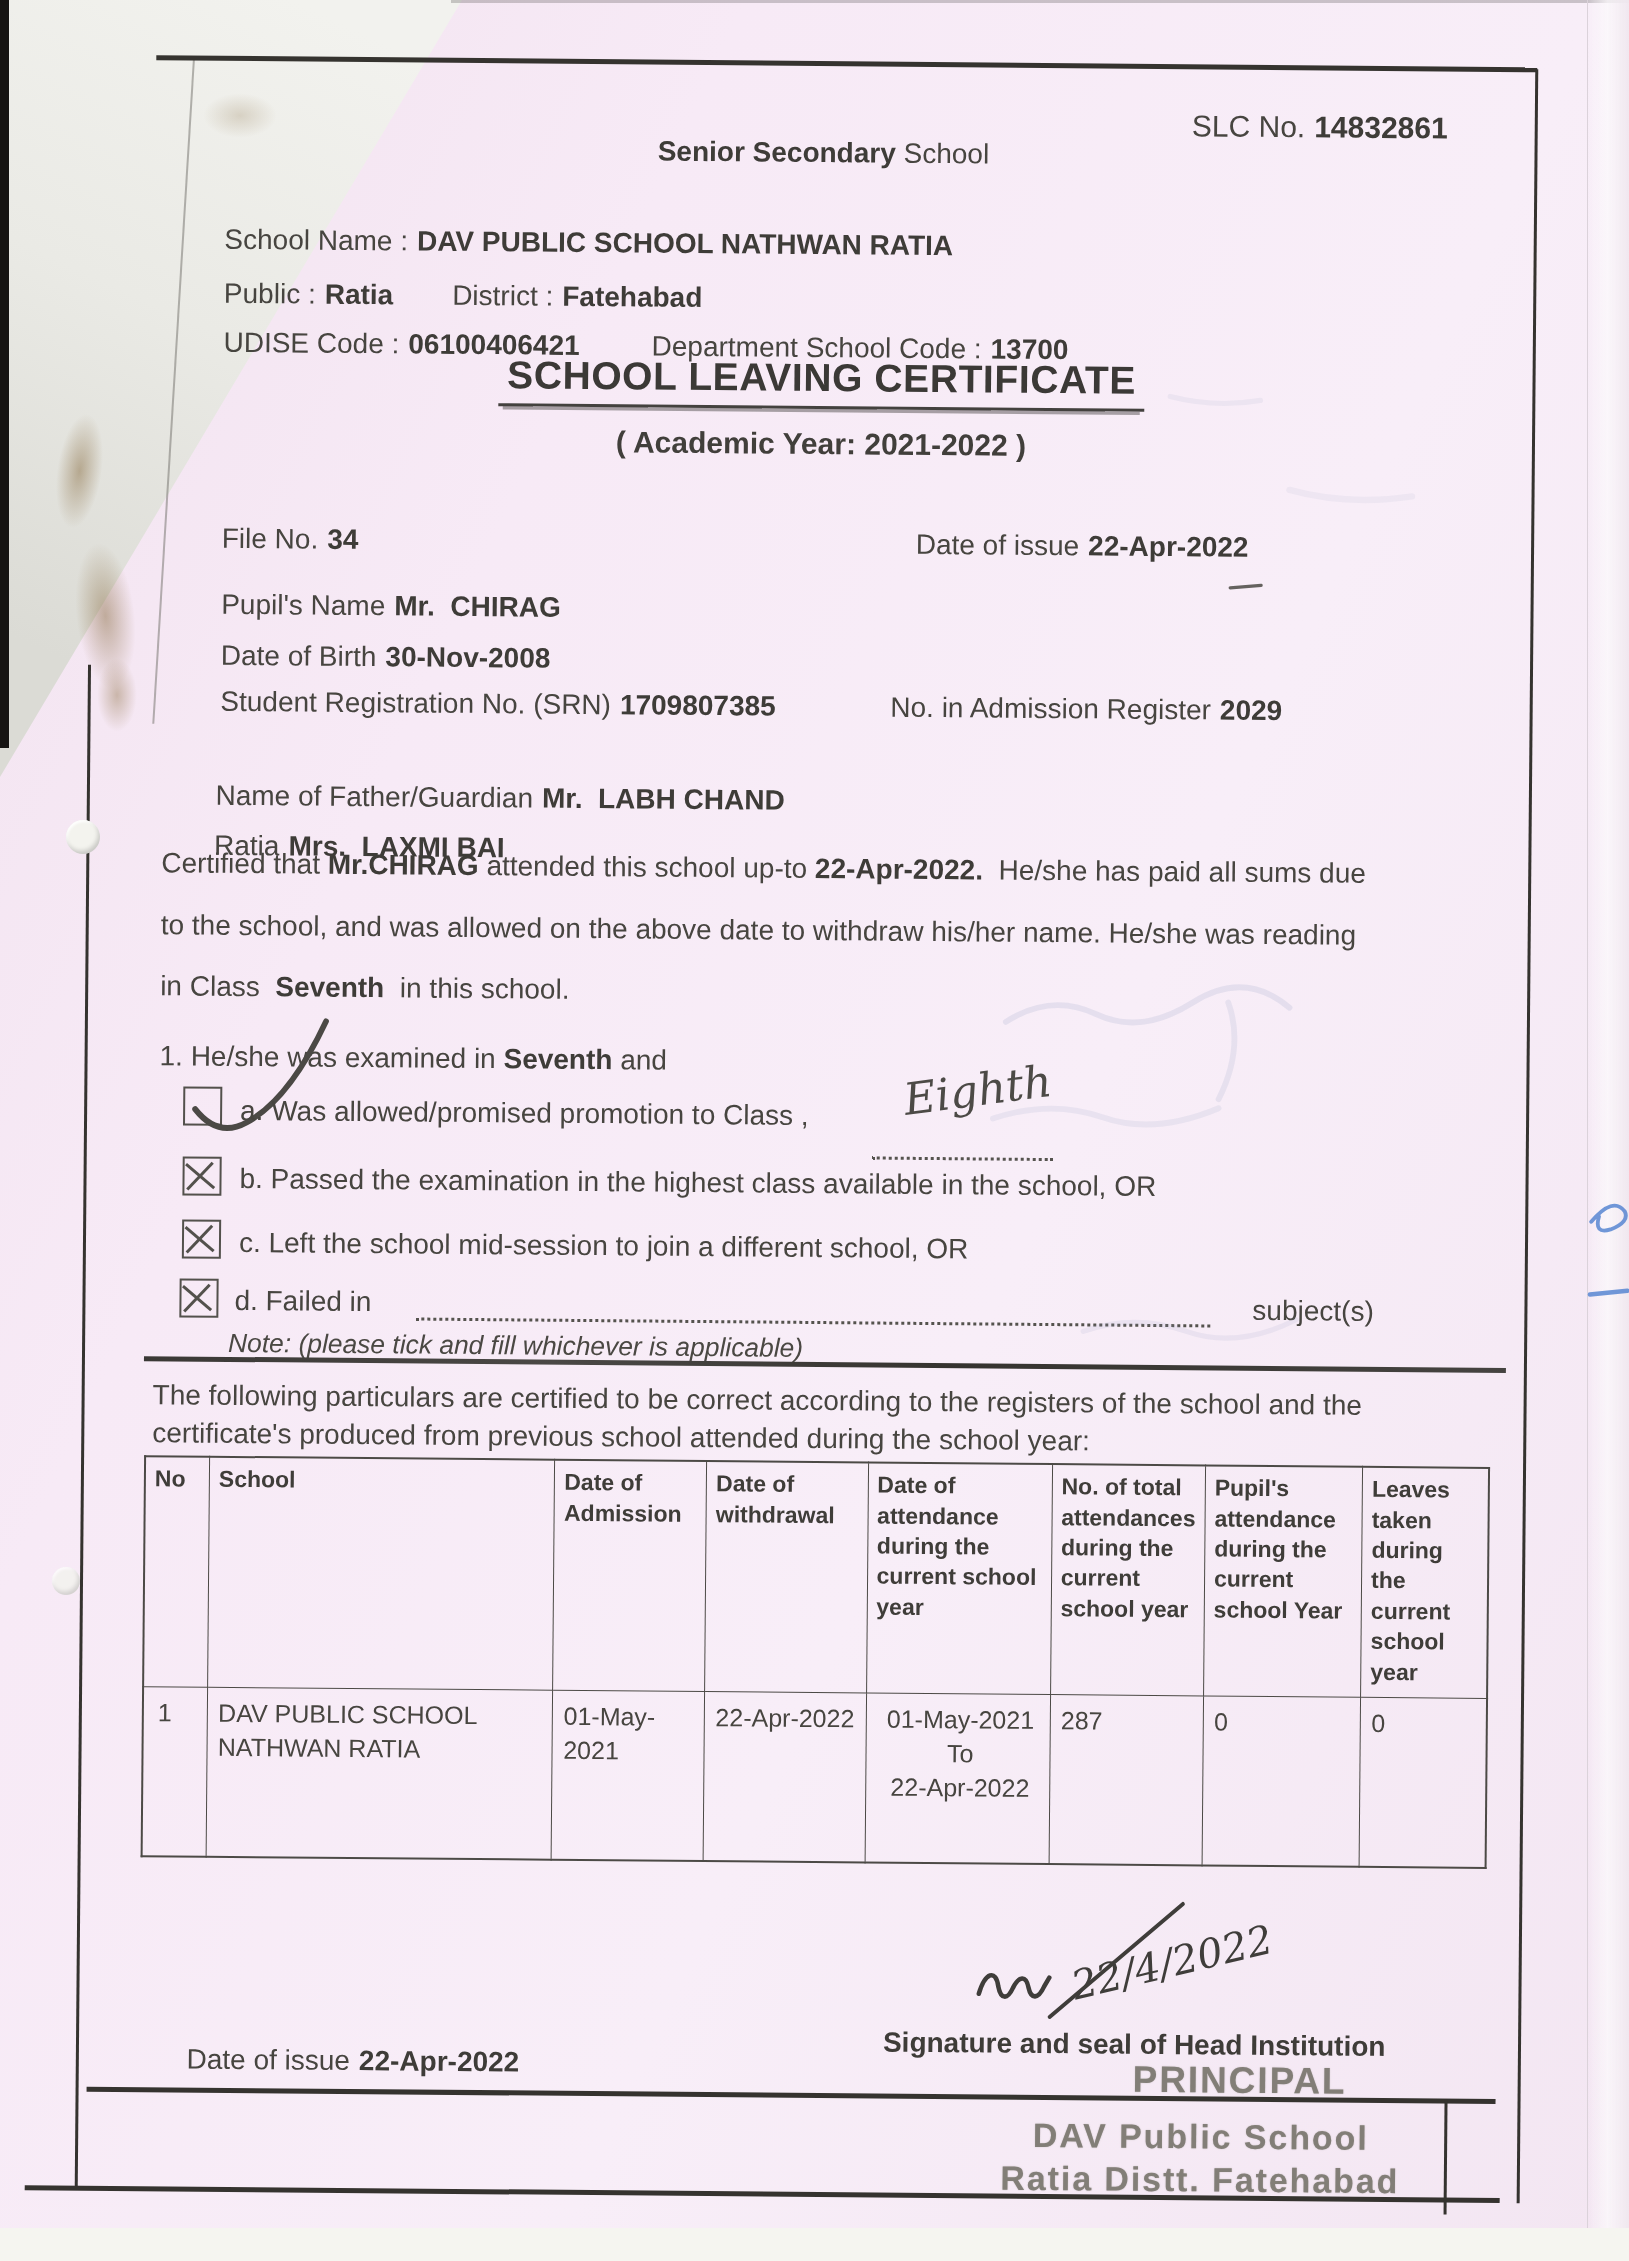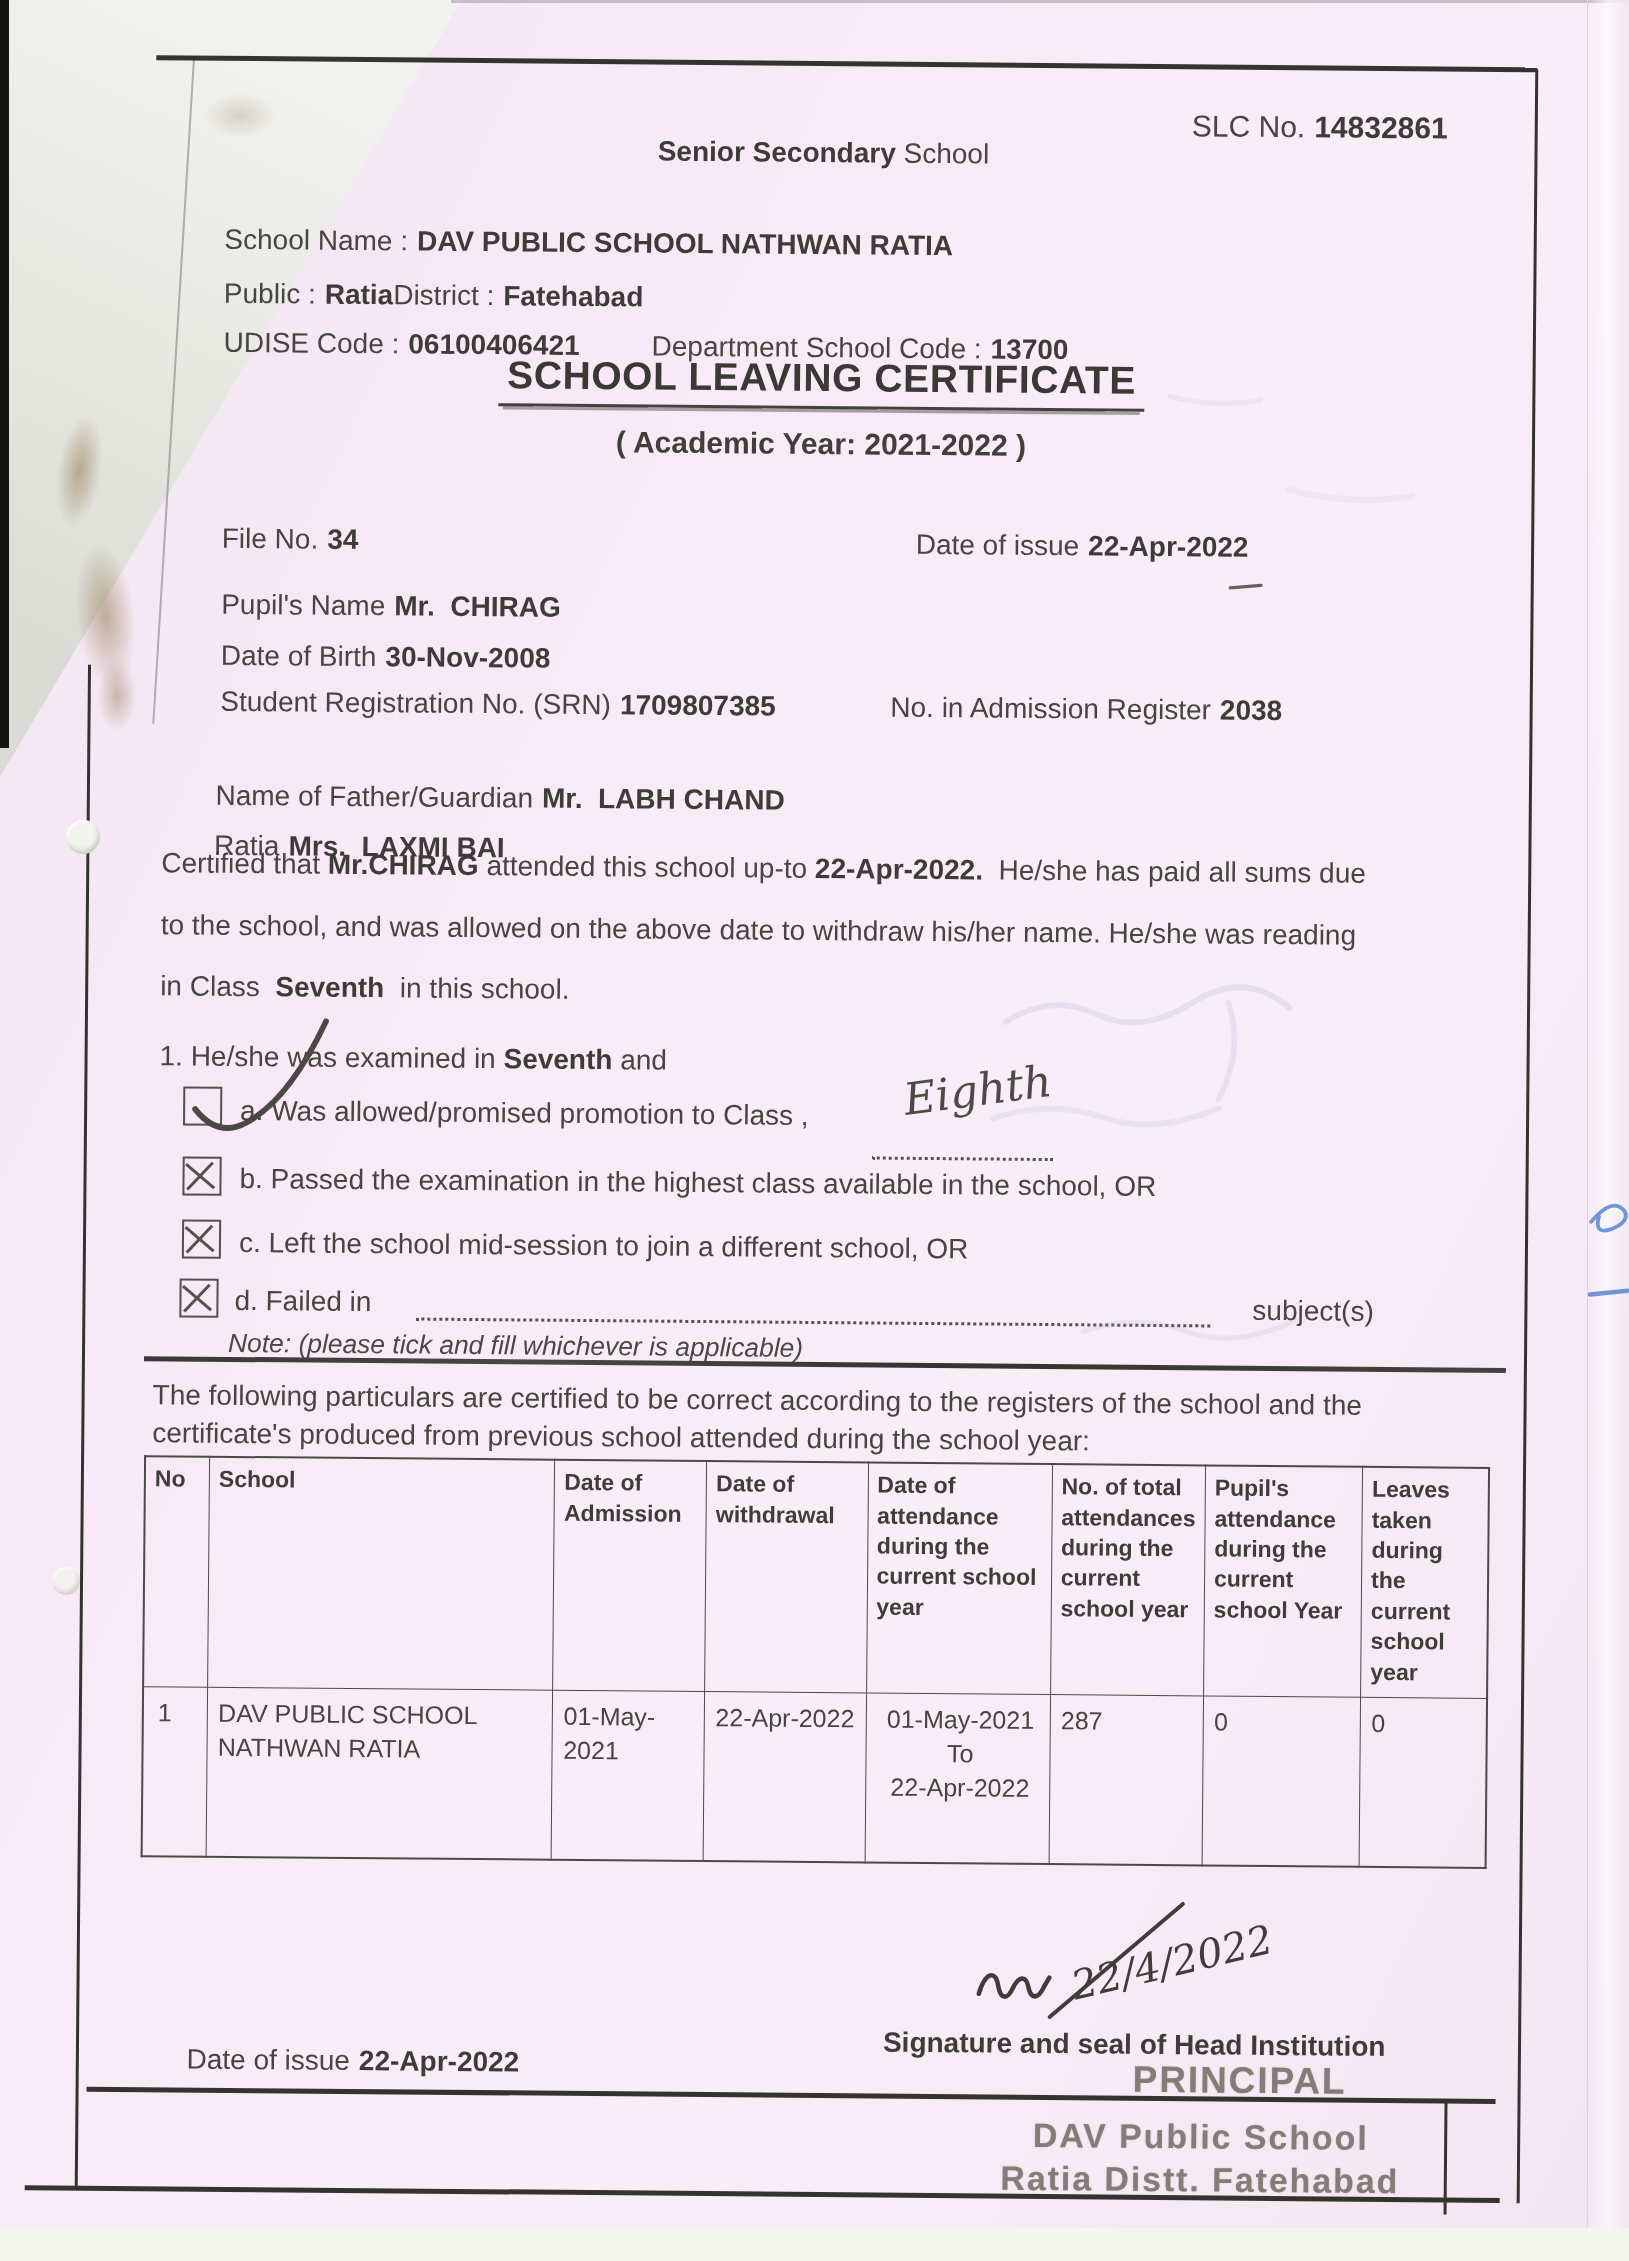--- a/index.html
+++ b/index.html
@@ -82,21 +82,21 @@
 
     <div class="abs center-wrap" style="top:137px;">
       <span class="senior"><b>Senior Secondary</b><span>  School</span></span>
     </div>
 
     <div class="abs row" style="left:170px;top:197px;">
       <span class="lbl">School Name :</span><span class="val">DAV PUBLIC SCHOOL NATHWAN RATIA</span>
     </div>
 
     <div class="abs row" style="left:170px;top:251px;">
-      <span class="lbl">Public :</span><span class="val">Ratia</span><span class="lbl" style="">District :</span><span class="val">Fatehabad</span>
+      <span class="lbl">Public :</span><span class="val">Ratia</span><span class="lbl" style="margin-left:59px;">District :</span><span class="val">Fatehabad</span>
     </div>
 
     <div class="abs row" style="left:170px;top:300px;">
       <span class="lbl">UDISE Code :</span><span class="val">06100406421</span><span class="lbl" style="margin-left:72px;">Department School Code :</span><span class="val">13700</span>
     </div>
 
     <div class="abs center-wrap" style="top:356px;">
       <span class="title-text">SCHOOL LEAVING CERTIFICATE</span>
     </div>
     <div class="abs center-wrap" style="top:427px;">
@@ -113,21 +113,21 @@
     <div class="abs row" style="left:170px;top:562px;">
       <span class="lbl">Pupil's Name</span><span class="val">Mr.  CHIRAG</span>
     </div>
     <div class="abs row" style="left:170px;top:613px;">
       <span class="lbl">Date of Birth</span><span class="val">30-Nov-2008</span>
     </div>
     <div class="abs row" style="left:170px;top:659px;">
       <span class="lbl">Student Registration No. (SRN)</span><span class="val">1709807385</span>
     </div>
     <div class="abs row" style="left:840px;top:659px;">
-      <span class="lbl">No. in Admission Register</span><span class="val">2038</span>
+      <span class="lbl">No. in Admission Register</span><span class="val">2029</span>
     </div>
 
     <div class="abs row" style="left:166px;top:753px;">
       <span class="lbl">Name of Father/Guardian</span><span class="val">Mr.  LABH CHAND</span>
     </div>
     <div class="abs row" style="left:165px;top:803px;">
       <span class="lbl">Ratia</span><span class="val">Mrs.  LAXMI BAI</span>
     </div>
 
     <div class="abs para" style="left:159px;top:838px;width:1328px;"><span>Certified that </span><b>Mr.CHIRAG</b><span> attended this school up-to </span><b>22-Apr-2022.</b><span>  He/she has paid all sums due

